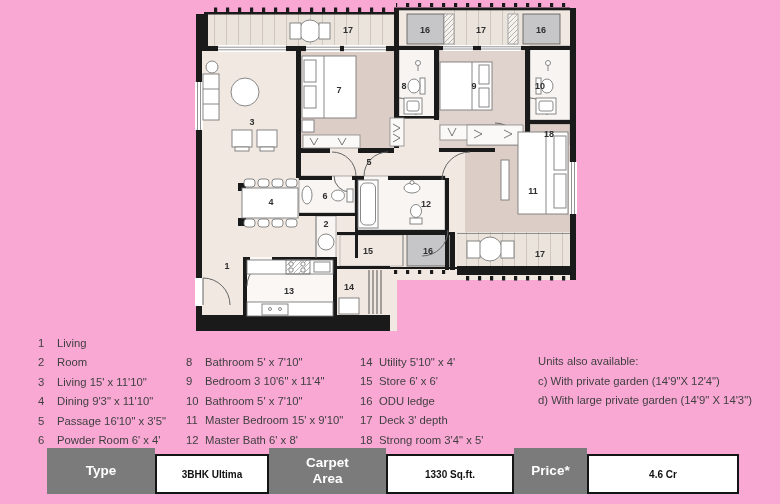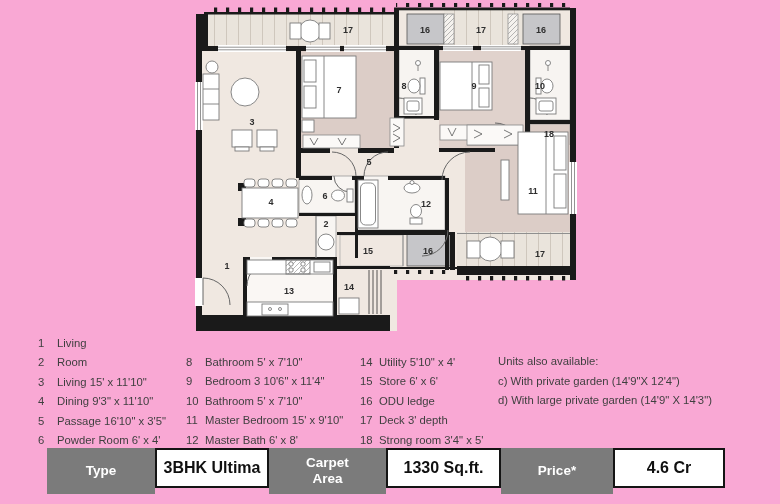--- a/index.html
+++ b/index.html
@@ -8,27 +8,27 @@
   .plan{position:absolute;left:190px;top:2px;width:400px;height:336px;}
   .plan svg{display:block;width:100%;height:100%;}
   .plan text{font-family:"Liberation Sans",sans-serif;font-size:9px;font-weight:600;fill:#2e2e2e;text-anchor:middle;}
   .legend-col{position:absolute;color:#3f3f3f;font-size:11.3px;}
   .legend-col .row{height:19.5px;display:flex;align-items:center;white-space:nowrap;}
   .legend-col .num{width:19px;flex:none;}
   #col1{left:38px;top:333px;}
   #col2{left:186px;top:352px;}
   #col3{left:360px;top:352px;}
   #notes{left:498px;top:352px;}
-  #notes .row{display:block;line-height:19.5px;height:19.5px;white-space:nowrap;}
-  .summary{position:absolute;left:47px;top:448px;height:46px;display:flex;align-items:flex-start;}
+  #notes .row{display:block;line-height:19.5px;height:19.5px;white-space:nowrap;margin-left:40px;}
+  .summary{position:absolute;left:47px;top:448px;height:46px;display:flex;align-items:flex-end;}
   .cell{display:flex;align-items:center;justify-content:center;text-align:center;box-sizing:border-box;}
   .cell.header{background:#7b7b7b;color:#ffffff;height:46px;font-weight:bold;font-size:13.5px;line-height:1.15;}
   .cell.header span{display:block;max-width:70px;}
-  .cell.value{background:#ffffff;border:2px solid #141414;height:40px;color:#101010;font-weight:bold;font-size:16px;}
-  .w1{width:108px}.w2{width:114px}.w3{width:117px}.w4{width:115px}.w5{width:112px}.w6{width:112px}
+  .cell.value{background:#ffffff;border:2px solid #141414;height:40px;color:#101010;font-weight:bold;font-size:10px;}
+  .w1{width:108px}.w2{width:114px}.w3{width:117px}.w4{width:128px}.w5{width:73px}.w6{width:152px}
 </style>
 </head>
 <body>
 
 <div class="page">
 
   <div class="plan">
     <svg viewBox="0 0 400 336">
       <defs>
         <pattern id="plk" width="12" height="8" patternUnits="userSpaceOnUse">

